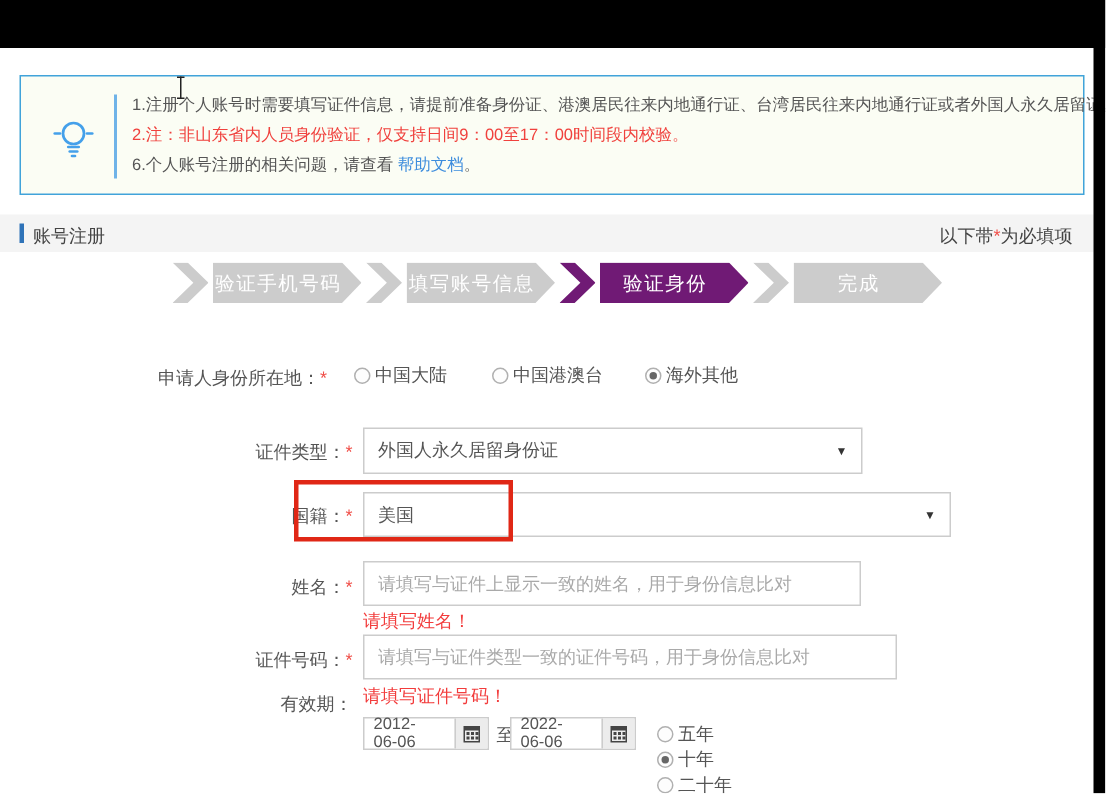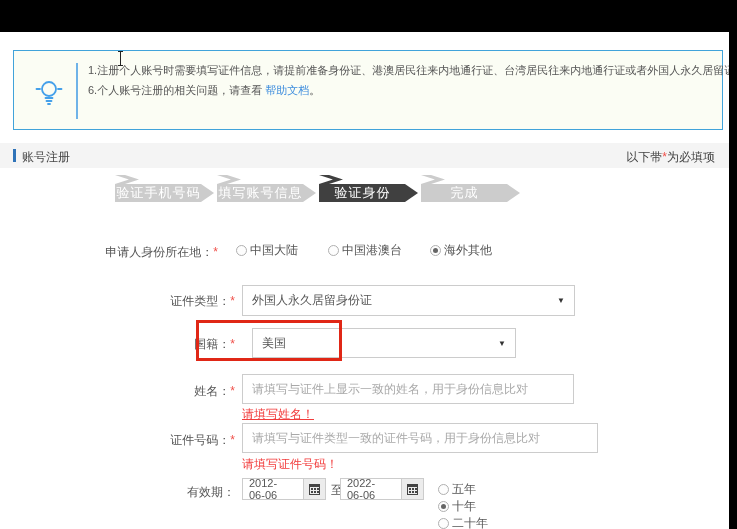--- a/index.html
+++ b/index.html
@@ -29,27 +29,27 @@
 
   
   .sec-header { position:absolute; left:0; top:143px; width:729px; height:25px; background:#f4f4f4; }
   .sec-accent { position:absolute; left:13px; top:6px; width:3px; height:13px; background:#2f73b8; }
   .sec-title  { position:absolute; left:22px; top:6px; font-size:12px; color:#444; }
   .req-note   { position:absolute; right:14px; top:6px; font-size:12px; color:#444; }
   .req-note em, .star { font-style:normal; color:#f0504a; }
 
   
   .steps { position:absolute; left:115px; top:175px; height:27px; display:flex; }
-  .step { display:flex; margin-right:3px;flex-direction:column; }
+  .step { display:flex; margin-right:3px; }
   .step .chev { width:24px; height:27px; background:#cccccc; margin-right:3px;
     clip-path:polygon(0% 0%, 42% 0%, 100% 50%, 42% 100%, 0% 100%, 58% 50%); }
   .step .sbody { width:99px; height:27px; background:#cccccc; color:#fff; font-size:13px;
     letter-spacing:1px; display:flex; align-items:center; justify-content:center;
     padding-right:12px; clip-path:polygon(0 0, calc(100% - 13px) 0, 100% 50%, calc(100% - 13px) 100%, 0 100%); }
-  .step.active .chev, .step.active .sbody { background:#404040; }
+  .step.active .chev, .step.active .sbody { background:#701a75; }
 
   
   .flabel { position:absolute; font-size:12px; color:#555; text-align:right; white-space:nowrap; }
   .radio { position:absolute; display:flex; align-items:center; font-size:12px; color:#555; cursor:pointer; }
   .rb { width:11px; height:11px; border:1px solid #b0b0b0; border-radius:50%; background:#fdfdfd;
         margin-right:3px; position:relative; flex:0 0 auto; }
   .rb.on::after { content:''; position:absolute; left:2px; top:2px; width:5px; height:5px;
         border-radius:50%; background:#666; }
 
   .selectbox { position:absolute; height:31px; border:1px solid #ccc; background:#fff;
@@ -95,20 +95,21 @@
           <path d="M14.5 26 h5"></path>
           <path d="M16 29 h2"></path>
           <path d="M4.5 14 h3.5"></path>
           <path d="M26 14 h3.5"></path>
         </g>
       </svg>
     </div>
     <div class="notice-divider"></div>
     <div class="notice-lines">
       <p>1.注册个人账号时需要填写证件信息，请提前准备身份证、港澳居民往来内地通行证、台湾居民往来内地通行证或者外国人永久居留证。</p>
+      <p class="red">2.注：非山东省内人员身份验证，仅支持日间9：00至17：00时间段内校验。</p>
       <p><span>6.个人账号注册的相关问题，请查看 </span><a class="help-link">帮助文档</a><span>。</span></p>
     </div>
   </div>
 
   <div class="ibeam">
     <div class="cap t"></div>
       <div class="stem"></div>
       <div class="cap b"></div>
   </div>
 
@@ -151,35 +152,35 @@
     <span>海外其他</span>
   </label>
 
   <div class="flabel" style="left:0; top:293px; width:235px;"><span>证件类型：</span><i class="star">*</i></div>
   <div class="selectbox" style="left:242px; top:285px; width:333px;">
     <span>外国人永久居留身份证</span>
     <span class="caret">▼</span>
   </div>
 
   <div class="flabel" style="left:0; top:336px; width:235px;"><span>国籍：</span><i class="star">*</i></div>
-  <div class="selectbox" style="left:252px; top:328px; width:264px; height:30px;align-items:center;">
+  <div class="selectbox" style="left:242px; top:328px; width:392px; height:30px;align-items:center;">
     <span>美国</span>
     <span class="caret">▼</span>
   </div>
   <div class="highlight-box"></div>
 
   <div class="flabel" style="left:0; top:383px; width:235px;"><span>姓名：</span><i class="star">*</i></div>
   <input class="tinput" style="left: 242px; top: 374px; width: 332px;" placeholder="请填写与证件上显示一致的姓名，用于身份信息比对">
-  <div class="err" style="left:242px; top:406px;text-decoration:underline;">请填写姓名！</div>
+  <div class="err" style="left:242px; top:406px;">请填写姓名！</div>
 
   <div class="flabel" style="left:0; top:432px; width:235px;"><span>证件号码：</span><i class="star">*</i></div>
   <input class="tinput" style="left: 242px; top: 423px; width: 356px;" placeholder="请填写与证件类型一致的证件号码，用于身份信息比对">
   <div class="err" style="left:242px; top:456px;">请填写证件号码！</div>
 
-  <div class="flabel" style="left:0; top:484px; width:235px;">有效期：</div>
+  <div class="flabel" style="left:0; top:461px; width:235px;">有效期：</div>
   <div class="datebox" style="left:242px; top:478px; width:84px;">
     <span class="dval">2012-06-06</span>
     <span class="addon">
         <span class="cal"></span>
       </span>
   </div>
   <div class="sep" style="left:331px; top:482px;">至</div>
   <div class="datebox" style="left:340px; top:478px; width:84px;">
     <span class="dval">2022-06-06</span>
     <span class="addon">

